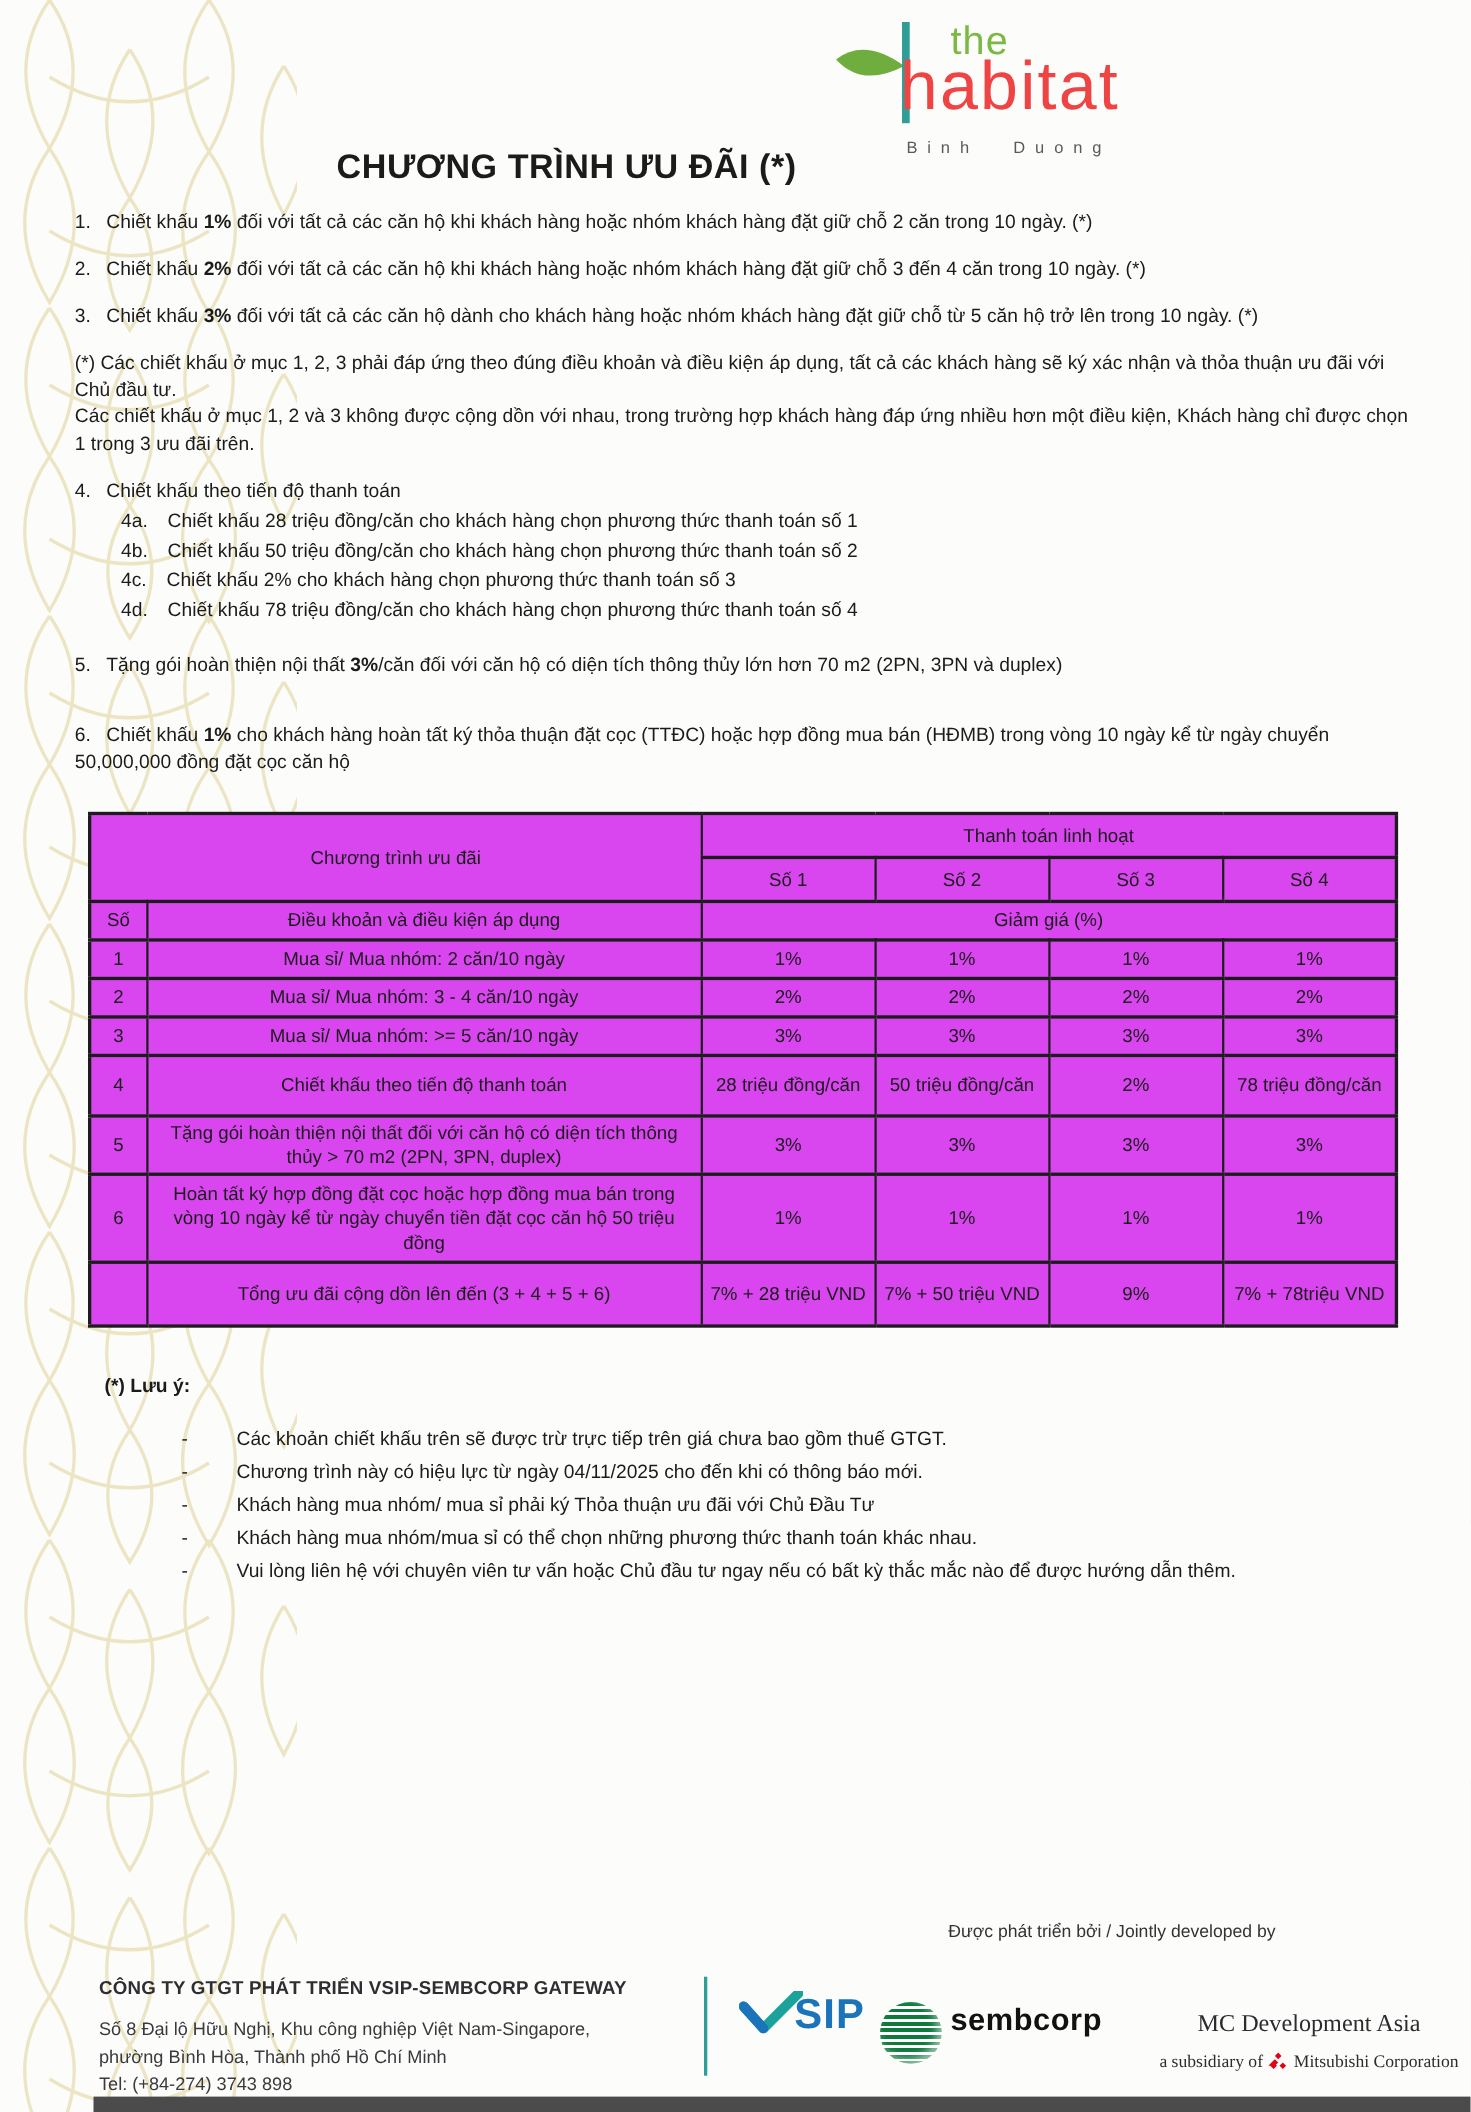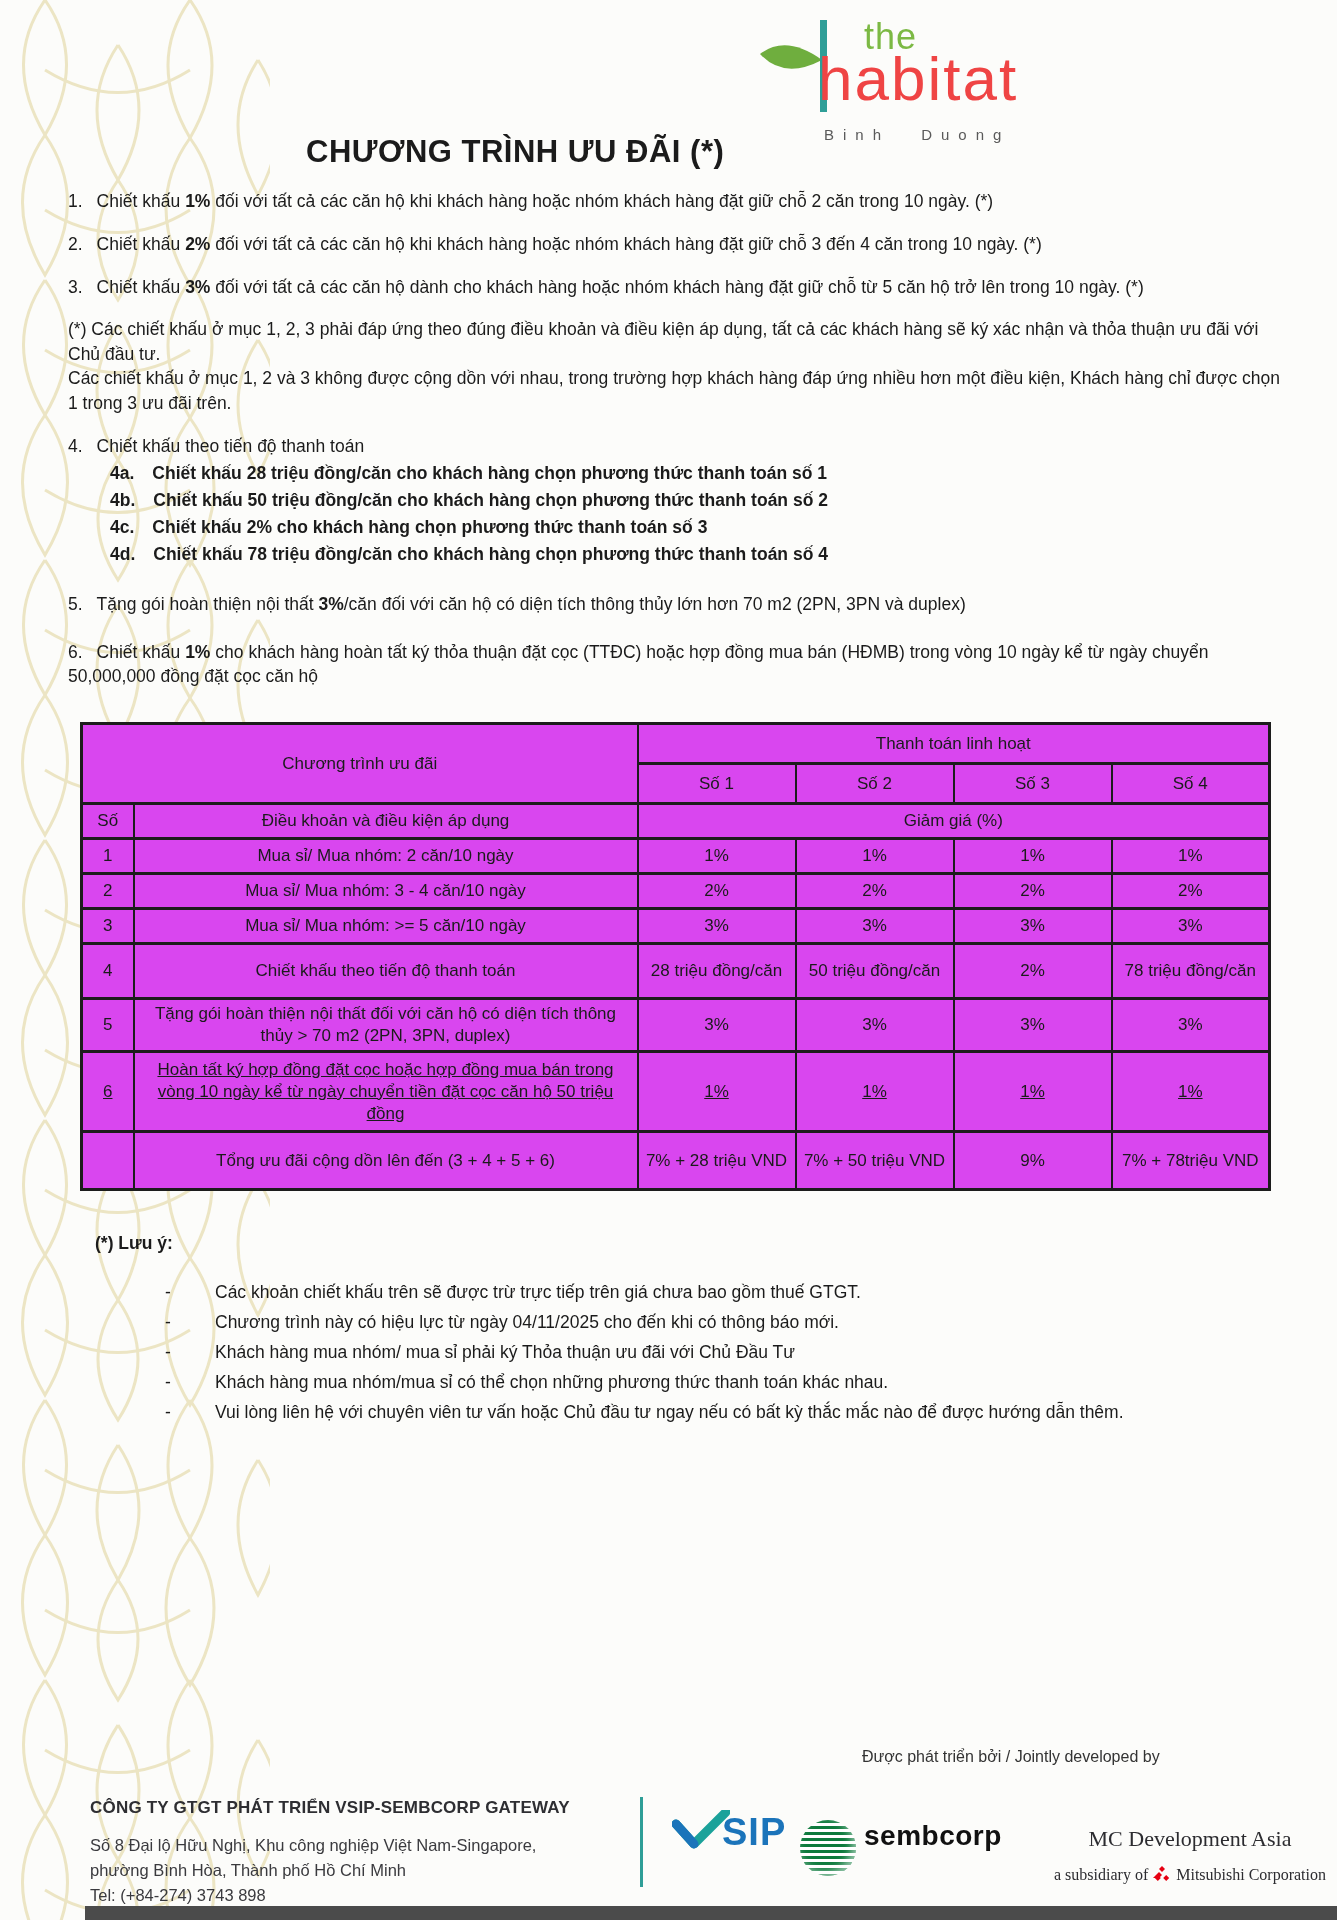--- a/index.html
+++ b/index.html
@@ -18,38 +18,38 @@
   .logo .leafsvg { position:absolute; left:-6px; top:18px; }
   .logo .binh { position:absolute; left:62px; top:112px; font-size:15px; color:#5a5a5a; letter-spacing:9px; word-spacing:18px; }
   
   .content { position:absolute; left:68px; top:0; width:1212px; z-index:1; }
   .title { margin:134px 0 0 238px; font-size:31px; font-weight:bold; letter-spacing:.5px; width:fit-content; }
   .subtitle { margin:40px 0 0 57px; font-size:19px; font-weight:bold; }
   p.item { margin-top:19px; font-size:17.5px; line-height:24px; }
   p.item .num { margin-right:14px; }
   .disclaimer { margin-top:18px; font-size:17.5px; line-height:24.5px; }
   .subitems { margin-top:3px; }
-  .subitem { margin:3px 0 0 42px; font-size:17.5px; line-height:24px;font-weight:bold; }
+  .subitem { margin:3px 0 0 42px; font-size:17.5px; line-height:24px; }
   .subitem .num { margin-right:18px; }
   
   table.promo { border-collapse:collapse; table-layout:fixed; width:1188px; margin:34px 0 0 12px; font-size:17px; }
   table.promo td, table.promo th {
     border:2px solid #1c1c1c; border-top-width:3px; border-bottom-width:3px;
     background:#d946ef; font-weight:normal; text-align:center; padding:3px 6px; line-height:22px;
   }
   table.promo { border:3px solid #1c1c1c; }
   td.teal, th.teal { background:#53b7b1; }
   td.terms { text-align:left; padding-left:13px;margin-left:28px; }
   tr.h1 td { height:40px; }
   tr.h2 td { height:40px; }
   tr.h3 td { height:35px; }
   tr.r td { height:35px; }
   tr.r4 td { height:55px; }
   tr.r5 td { height:52px; }
-  tr.r6 td { height:80px;text-decoration:underline; }
+  tr.r6 td { height:80px; }
   tr.rt td { height:58px; }
   
   .notes-label { margin:42px 0 0 27px; font-size:17.5px; font-weight:bold; }
   .notes { margin:26px 0 0 97px; font-size:17.5px; line-height:25px; }
   .note { display:flex; margin-top:5px; }
   .note .dash { width:50px; flex:none; }
   .note .ntext { flex:1; }
   
   .f-company { position:absolute; left:90px; top:1798px; font-size:17px; font-weight:bold; color:#2e2e32; letter-spacing:.2px; z-index:1; }
   .f-addr { position:absolute; left:90px; top:1833px; font-size:16.5px; color:#3a3a3e; line-height:25px; z-index:1; }
@@ -128,21 +128,21 @@
     <p class="item"><span class="num">4.</span><span>Chiết khấu theo tiến độ thanh toán</span></p>
     <div class="subitems">
       <p class="subitem"><span class="num">4a.</span><span>Chiết khấu 28 triệu đồng/căn cho khách hàng chọn phương thức thanh toán số 1</span></p>
       <p class="subitem"><span class="num">4b.</span><span>Chiết khấu 50 triệu đồng/căn cho khách hàng chọn phương thức thanh toán số 2</span></p>
       <p class="subitem"><span class="num">4c.</span><span>Chiết khấu 2% cho khách hàng chọn phương thức thanh toán số 3</span></p>
       <p class="subitem"><span class="num">4d.</span><span>Chiết khấu 78 triệu đồng/căn cho khách hàng chọn phương thức thanh toán số 4</span></p>
     </div>
 
     <p class="item" style="margin-top:26px"><span class="num">5.</span><span>Tặng gói hoàn thiện nội thất </span><b>3%</b><span>/căn đối với căn hộ có diện tích thông thủy lớn hơn 70 m2 (2PN, 3PN và duplex)</span></p>
 
-    <p class="item" style="margin-top:24px"><span class="num">6.</span><span>Chiết khấu </span><b>1%</b><span> cho khách hàng hoàn tất ký thỏa thuận đặt cọc (TTĐC) hoặc hợp đồng mua bán (HĐMB) trong vòng 10 ngày kể từ ngày chuyển 50,000,000 đồng đặt cọc căn hộ</span></p>
+    <p class="item" style="margin-top:40px"><span class="num">6.</span><span>Chiết khấu </span><b>1%</b><span> cho khách hàng hoàn tất ký thỏa thuận đặt cọc (TTĐC) hoặc hợp đồng mua bán (HĐMB) trong vòng 10 ngày kể từ ngày chuyển 50,000,000 đồng đặt cọc căn hộ</span></p>
 
     <table class="promo">
       <colgroup>
         <col style="width:52px">
           <col style="width:504px">
         <col style="width:158px">
           <col style="width:158px">
           <col style="width:158px">
           <col style="width:158px">
       </colgroup>

